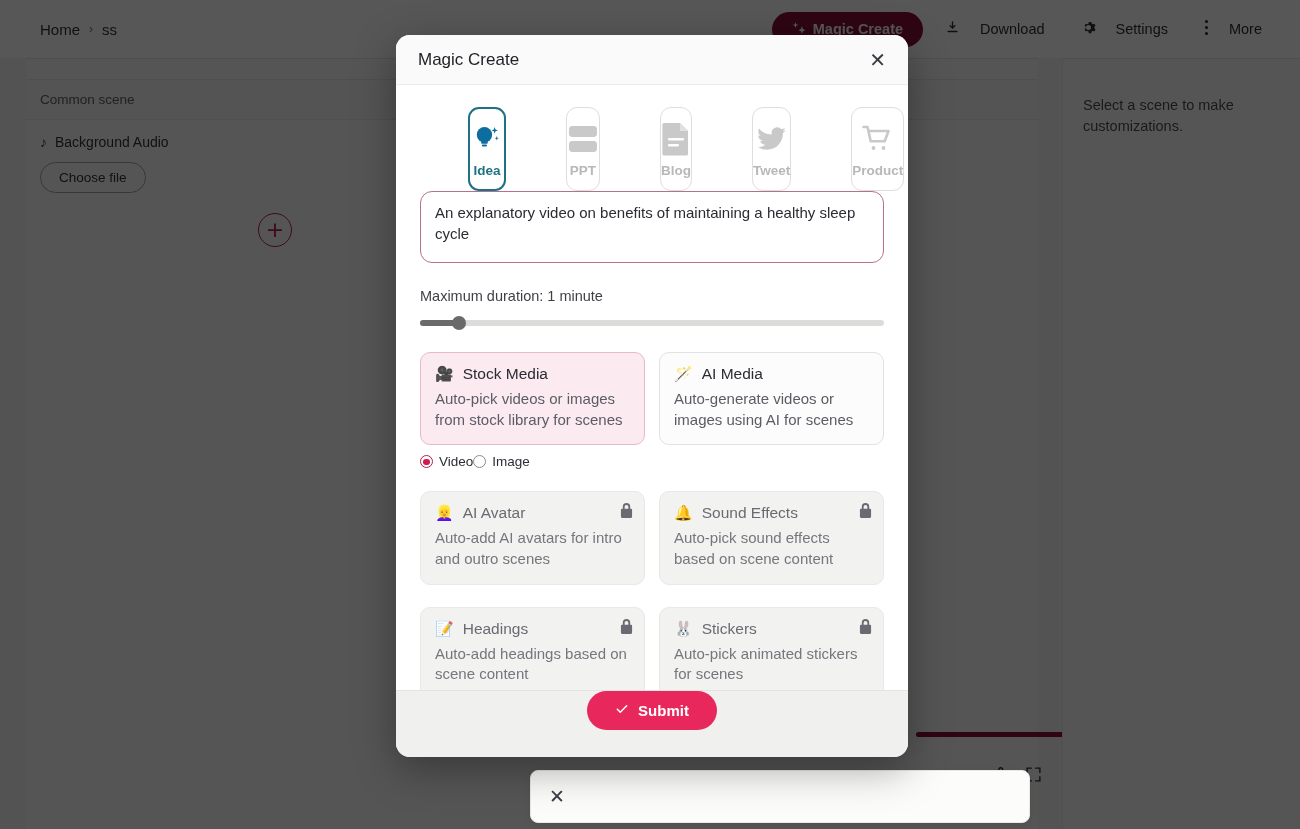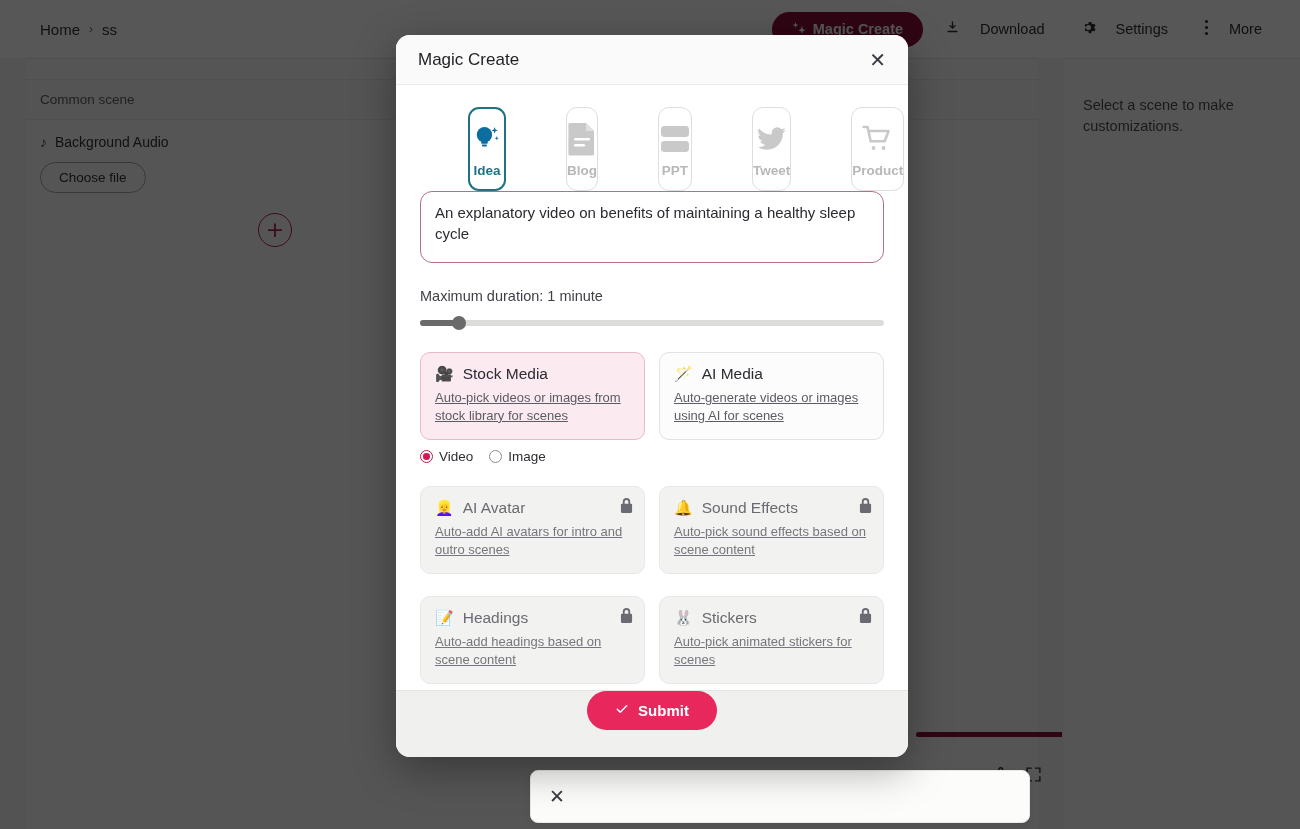--- a/index.html
+++ b/index.html
@@ -228,30 +228,30 @@
   .opt-card.selected {
     background: #fbeaf0; border: 1px solid #e7b9cb;
   }
   .opt-card.locked { background: #f2f2f0; border: 1px solid #e8e8e6; }
   .opt-title {
     display: flex; align-items: center; gap: 9px;
     font-size: 15.5px; color: #2b2b33; margin-bottom: 6px;
   }
   .opt-title .emoji { font-size: 15px; font-family: "DejaVu Sans", sans-serif; }
   .opt-card.locked .opt-title { color: #6a6a72; }
-  .opt-desc { font-size: 13px; line-height: 1.38; color: #5c5c65; text-decoration: underline; }
+  .opt-desc { font-size: 15px; line-height: 1.38; color: #5c5c65; }
   .opt-card.locked .opt-desc { color: #76767e; }
   .lock-badge {
     position: absolute; right: 11px; top: 11px;
     color: #6a6a72;
   }
 
   
   .radio-row {
-    display: flex; align-items: center; gap: 16px;
+    display: flex; align-items: center; 
     margin-top: 9px;
   }
   .radio-item { display: flex; align-items: center; gap: 6px; cursor: pointer; }
   .radio-dot {
     width: 13px; height: 13px; border-radius: 50%;
     border: 1.6px solid #b0224e; position: relative;
   }
   .radio-dot.off { border-color: #8b8b93; }
   .radio-dot.on::after {
     content: ""; position: absolute; inset: 2.2px;
@@ -376,38 +376,38 @@
             <rect x="14" y="26.4" width="6" height="2.4" rx="1.2" fill="#0d6d9e"></rect>
             <path d="M29 6l1 2.8L32.8 10 30 11l-1 2.8L28 11l-2.8-1L28 8.8 29 6z" fill="#0d6d9e"></path>
             <path d="M31.5 16.5l.7 1.9 1.9.7-1.9.7-.7 1.9-.7-1.9-1.9-.7 1.9-.7.7-1.9z" fill="#0d6d9e"></path>
           </svg>
         </span>
         <span class="tt-label">Idea</span>
       </div>
 
       <div class="type-tab">
         <span class="tt-icon">
+          <svg width="32" height="30" viewBox="0 0 32 30" fill="#c9c9c9">
+            <rect x="2" y="2" width="28" height="11" rx="3.4"></rect>
+            <rect x="2" y="17" width="28" height="11" rx="3.4"></rect>
+          </svg>
+        </span>
+        <span class="tt-label">PPT</span>
+      </div>
+
+      <div class="type-tab">
+        <span class="tt-icon">
           <svg width="30" height="34" viewBox="0 0 30 34" fill="#c9c9c9">
             <path d="M3 1h16l8 8v23a1.6 1.6 0 01-1.6 1.6H3A1.6 1.6 0 011.4 32V2.6A1.6 1.6 0 013 1z"></path>
             <path d="M19 1l8 8h-8V1z" fill="#e0e0e0"></path>
             <rect x="7" y="16" width="16" height="2.6" rx="1.3" fill="#fff"></rect>
             <rect x="7" y="22" width="11" height="2.6" rx="1.3" fill="#fff"></rect>
           </svg>
         </span>
         <span class="tt-label">Blog</span>
-      </div>
-
-      <div class="type-tab">
-        <span class="tt-icon">
-          <svg width="32" height="30" viewBox="0 0 32 30" fill="#c9c9c9">
-            <rect x="2" y="2" width="28" height="11" rx="3.4"></rect>
-            <rect x="2" y="17" width="28" height="11" rx="3.4"></rect>
-          </svg>
-        </span>
-        <span class="tt-label">PPT</span>
       </div>
 
       <div class="type-tab">
         <span class="tt-icon">
           <svg width="34" height="30" viewBox="0 0 24 24" fill="#c9c9c9">
             <path d="M23 4.9a9 9 0 01-2.6.7 4.5 4.5 0 002-2.5 9 9 0 01-2.9 1.1 4.5 4.5 0 00-7.7 4.1A12.8 12.8 0 011.6 3.6a4.5 4.5 0 001.4 6 4.5 4.5 0 01-2-.6v.06a4.5 4.5 0 003.6 4.4 4.5 4.5 0 01-2 .08 4.5 4.5 0 004.2 3.1A9 9 0 011 18.6a12.7 12.7 0 006.9 2c8.3 0 12.8-6.9 12.8-12.8V7.2A9.2 9.2 0 0023 4.9z"></path>
           </svg>
         </span>
         <span class="tt-label">Tweet</span>
       </div>

